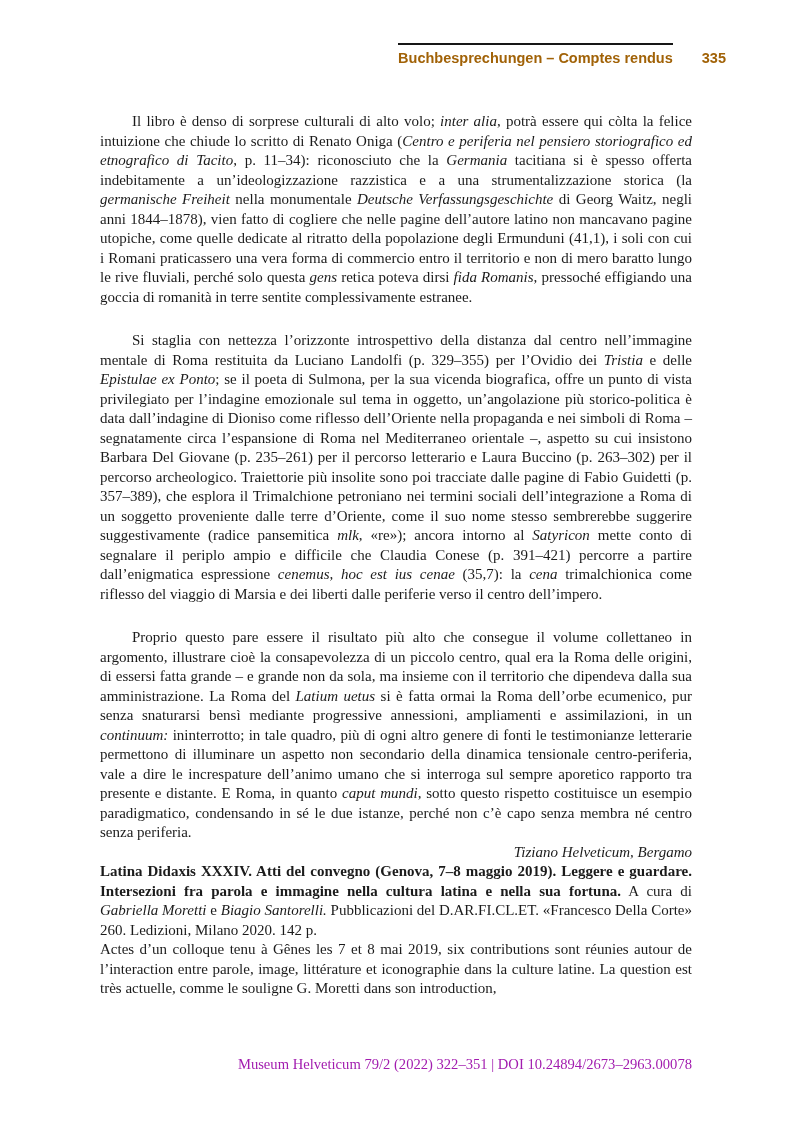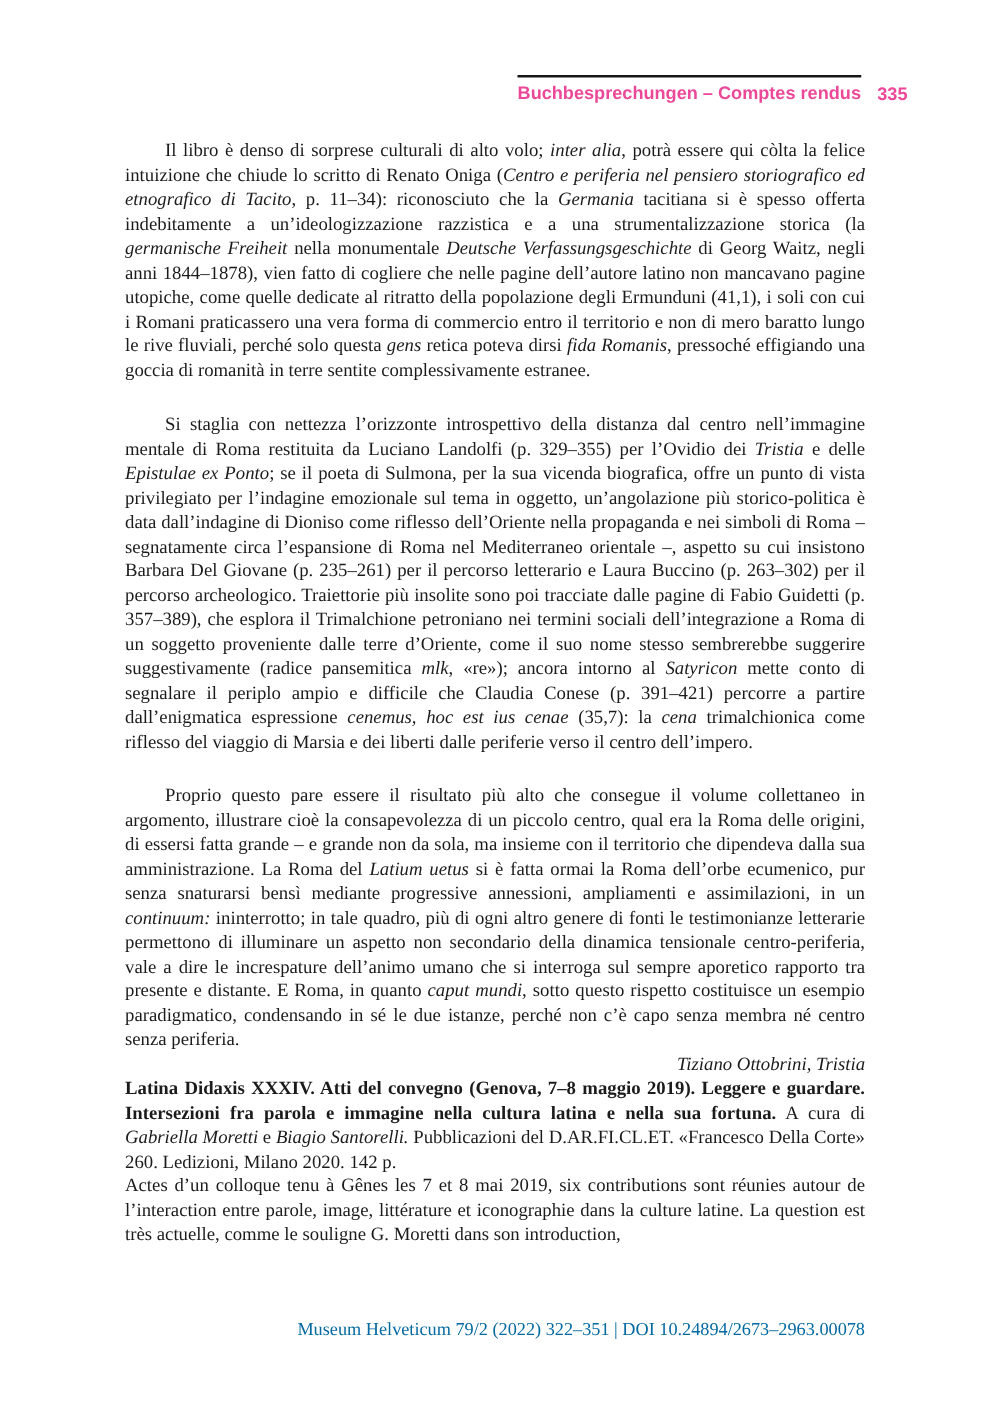--- a/index.html
+++ b/index.html
@@ -11,35 +11,35 @@
   }
   .page {
     position: relative;
     width: 792px; height: 1131px;
     overflow: hidden;
     background: #ffffff;
   }
   
   .header {
     position: absolute;
-    top: 60px; right: 66px;
+    top: 42px; right: 66px;
     display: flex;
-    align-items: center;
+    align-items: flex-end;
     font-family: "Liberation Sans", sans-serif;
     font-weight: 700;
     font-size: 14.5px;
-    color: #ec4899;
+    color: #a16207;
     white-space: nowrap;
   }
   .running-head {
     border-top: 2.6px solid #161616;
     padding-top: 5px;
   }
   .page-num {
-    margin-left: 13px;
+    margin-left: 29px;
     padding-top: 7.6px;
   }
   
   .body-col {
     position: absolute;
     left: 100px; top: 88px;
     width: 592px;
     font-size: 15px;
     line-height: 19.5px;
     text-align: justify;
@@ -53,38 +53,38 @@
     font-style: italic;
   }
   .review-head { margin-top: 13px; }
   
   .footer {
     position: absolute;
     left: 100px; top: 1056px;
     width: 592px;
     text-align: right;
     font-size: 14.6px;
-    color: #0369a1;
+    color: #a21caf;
   }
 </style>
 </head>
 <body>
 
 <div class="page">
 
   <div class="header">
     <span class="running-head">Buchbesprechungen – Comptes rendus</span>
     <span class="page-num">335</span>
   </div>
 
   <div class="body-col">
     <p class="indented" lang="it"><span>Il libro è denso di sorprese culturali di alto volo; </span><span style="font-style: italic;">inter alia</span><span>, potrà essere qui còlta la felice intuizione che chiude lo scritto di Renato Oniga (</span><span style="font-style: italic;">Centro e periferia nel pensiero storiografico ed etnografico di Tacito</span><span>, p. 11–34): riconosciuto che la </span><span style="font-style: italic;">Germania</span><span> tacitiana si è spesso offerta indebitamente a un’ideologizzazione razzistica e a una strumentalizzazione storica (la </span><span style="font-style: italic;">germanische Freiheit</span><span> nella monumentale </span><span style="font-style: italic;">Deutsche Verfassungsgeschichte</span><span> di Georg Waitz, negli anni 1844–1878), vien fatto di cogliere che nelle pagine dell’autore latino non mancavano pagine utopiche, come quelle dedicate al ritratto della popolazione degli Ermunduni (41,1), i soli con cui i Romani praticassero una vera forma di commercio entro il territorio e non di mero baratto lungo le rive fluviali, perché solo questa </span><span style="font-style: italic;">gens</span><span> retica poteva dirsi </span><span style="font-style: italic;">fida Romanis</span><span>, pressoché effigiando una goccia di romanità in terre sentite complessivamente estranee.</span></p>
     <p class="indented" lang="it"><span>Si staglia con nettezza l’orizzonte introspettivo della distanza dal centro nell’immagine mentale di Roma restituita da Luciano Landolfi (p. 329–355) per l’Ovidio dei </span><span style="font-style: italic;">Tristia</span><span> e delle </span><span style="font-style: italic;">Epistulae ex Ponto</span><span>; se il poeta di Sulmona, per la sua vicenda biografica, offre un punto di vista privilegiato per l’indagine emozionale sul tema in oggetto, un’angolazione più storico-politica è data dall’indagine di Dioniso come riflesso dell’Oriente nella propaganda e nei simboli di Roma – segnatamente circa l’espansione di Roma nel Mediterraneo orientale –, aspetto su cui insistono Barbara Del Giovane (p. 235–261) per il percorso letterario e Laura Buccino (p. 263–302) per il percorso archeologico. Traiettorie più insolite sono poi tracciate dalle pagine di Fabio Guidetti (p. 357–389), che esplora il Trimalchione petroniano nei termini sociali dell’integrazione a Roma di un soggetto proveniente dalle terre d’Oriente, come il suo nome stesso sembrerebbe suggerire suggestivamente (radice pansemitica </span><span style="font-style: italic;">mlk</span><span>, «re»); ancora intorno al </span><span style="font-style: italic;">Satyricon</span><span> mette conto di segnalare il periplo ampio e difficile che Claudia Conese (p. 391–421) percorre a partire dall’enigmatica espressione </span><span style="font-style: italic;">cenemus, hoc est ius cenae</span><span> (35,7): la </span><span style="font-style: italic;">cena</span><span> trimalchionica come riflesso del viaggio di Marsia e dei liberti dalle periferie verso il centro dell’impero.</span></p>
     <p class="indented" lang="it"><span>Proprio questo pare essere il risultato più alto che consegue il volume collettaneo in argomento, illustrare cioè la consapevolezza di un piccolo centro, qual era la Roma delle origini, di essersi fatta grande – e grande non da sola, ma insieme con il territorio che dipendeva dalla sua amministrazione. La Roma del </span><span style="font-style: italic;">Latium uetus</span><span> si è fatta ormai la Roma dell’orbe ecumenico, pur senza snaturarsi bensì mediante progressive annessioni, ampliamenti e assimilazioni, in un </span><span style="font-style: italic;">continuum:</span><span> ininterrotto; in tale quadro, più di ogni altro genere di fonti le testimonianze letterarie permettono di illuminare un aspetto non secondario della dinamica tensionale centro-periferia, vale a dire le increspature dell’animo umano che si interroga sul sempre aporetico rapporto tra presente e distante. E Roma, in quanto </span><span style="font-style: italic;">caput mundi</span><span>, sotto questo rispetto costituisce un esempio paradigmatico, condensando in sé le due istanze, perché non c’è capo senza membra né centro senza periferia.</span></p>
-    <p class="signature">Tiziano Ottobrini, Tristia</p>
+    <p class="signature">Tiziano Helveticum, Bergamo</p>
     <p class="review-head" lang="it"><span style="font-weight: bold;">Latina Didaxis XXXIV. Atti del convegno (Genova, 7–8 maggio 2019). Leggere e guardare. Intersezioni fra parola e immagine nella cultura latina e nella sua fortuna.</span><span> A cura di </span><span style="font-style: italic;">Gabriella Moretti</span><span> e </span><span style="font-style: italic;">Biagio Santorelli.</span><span> Pubblicazioni del D.AR.FI.CL.ET. «Francesco Della Corte» 260. Ledizioni, Milano 2020. 142 p.</span></p>
     <p lang="fr"><span>Actes d’un colloque tenu à Gênes les 7 et 8 mai 2019, six contributions sont réunies autour de l’interaction entre parole, image, littérature et iconographie dans la culture latine. La question est très actuelle, comme le souligne G. Moretti dans son introduction,</span></p>
   </div>
 
   <div class="footer">
     <span>Museum Helveticum 79/2 (2022) 322–351 | DOI 10.24894/2673–2963.00078</span>
   </div>
 
 </div>
 

